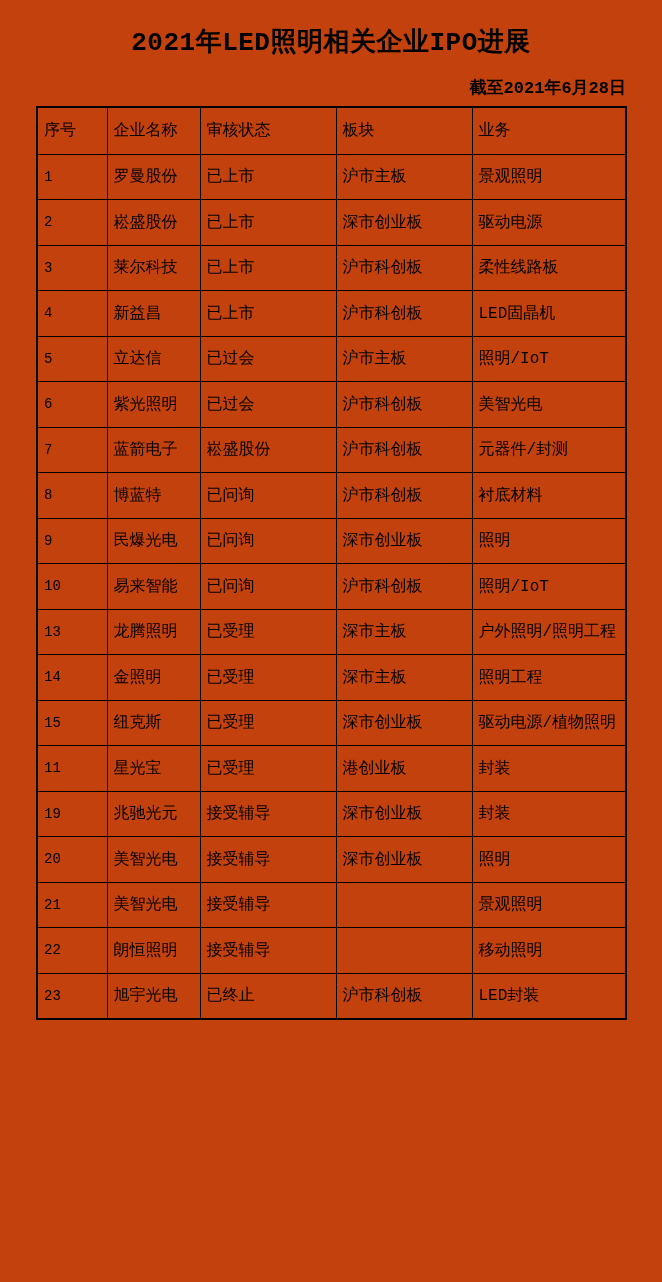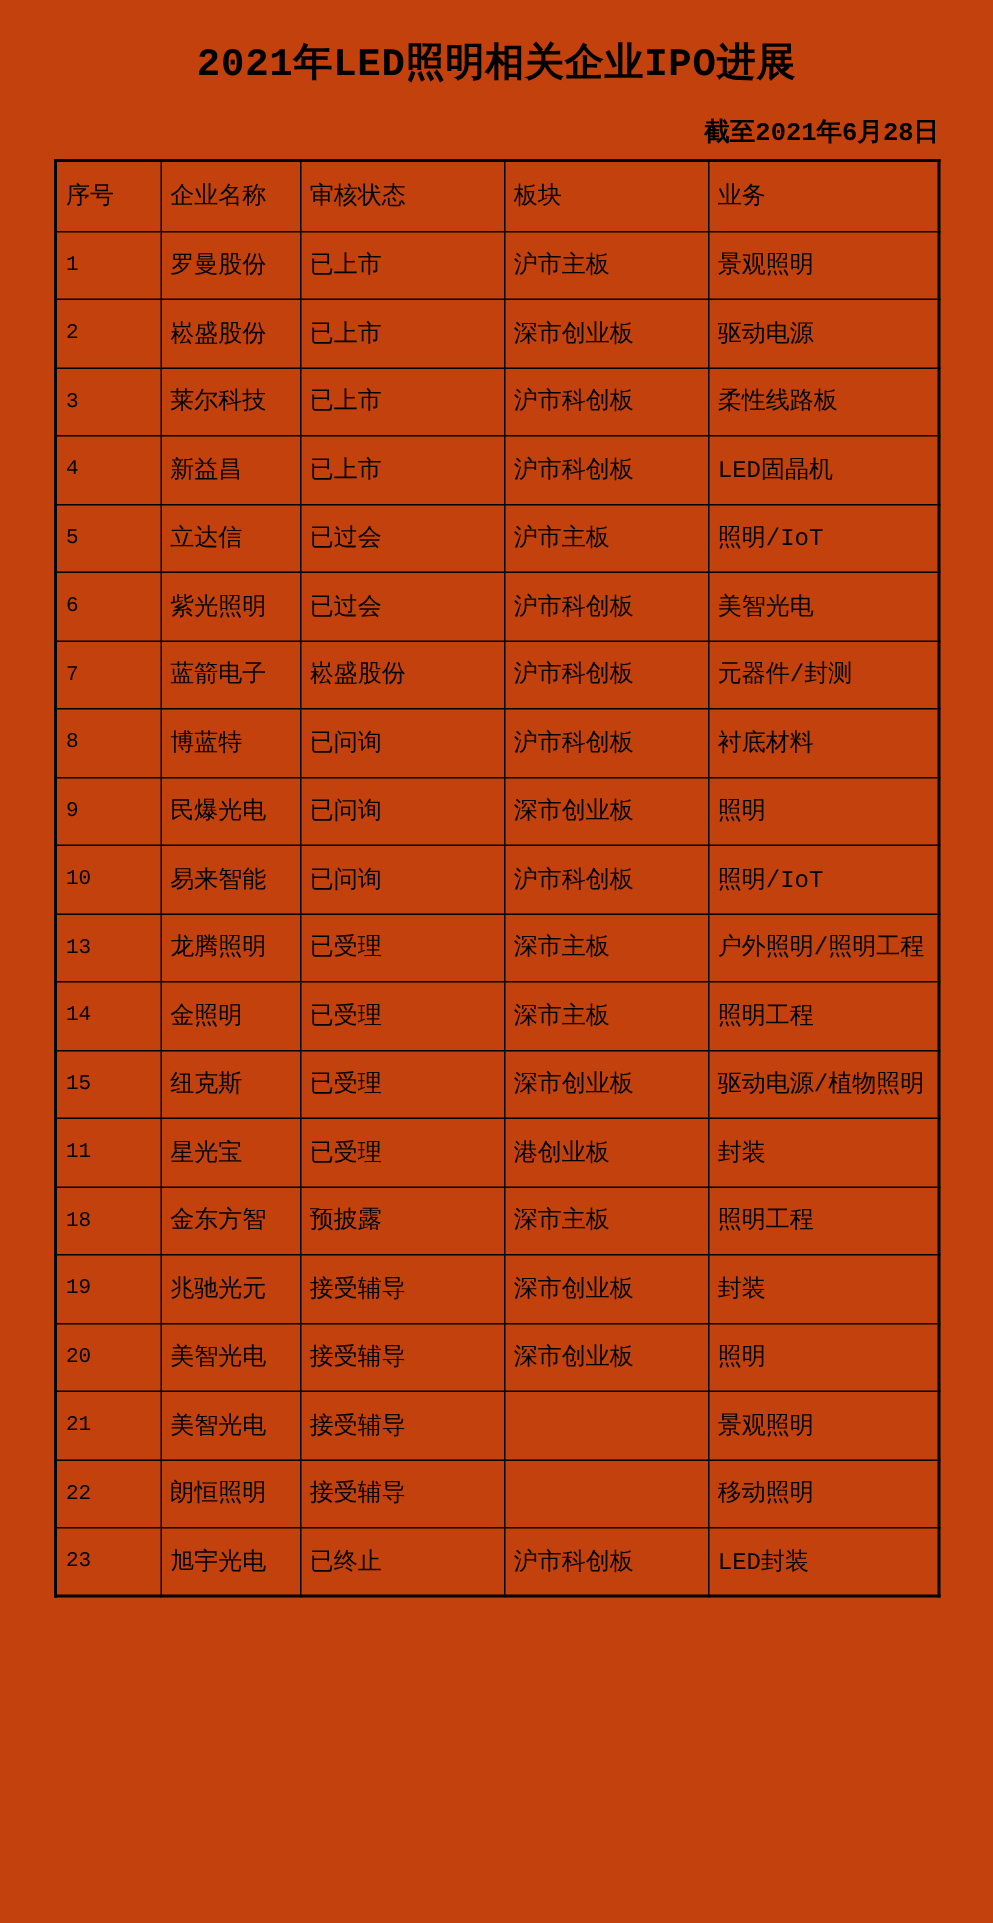--- a/index.html
+++ b/index.html
@@ -175,27 +175,20 @@
       <td class="col-business">驱动电源/植物照明</td>
     </tr>
         <tr>
       <td class="col-index">11</td>
       <td class="col-company">星光宝</td>
       <td class="col-status">已受理</td>
       <td class="col-board">港创业板</td>
       <td class="col-business">封装</td>
     </tr>
         <tr>
-      <td class="col-index">18</td>
-      <td class="col-company">金东方智</td>
-      <td class="col-status">预披露</td>
-      <td class="col-board">深市主板</td>
-      <td class="col-business">照明工程</td>
-    </tr>
-        <tr>
       <td class="col-index">19</td>
       <td class="col-company">兆驰光元</td>
       <td class="col-status">接受辅导</td>
       <td class="col-board">深市创业板</td>
       <td class="col-business">封装</td>
     </tr>
         <tr>
       <td class="col-index">20</td>
       <td class="col-company">美智光电</td>
       <td class="col-status">接受辅导</td>

